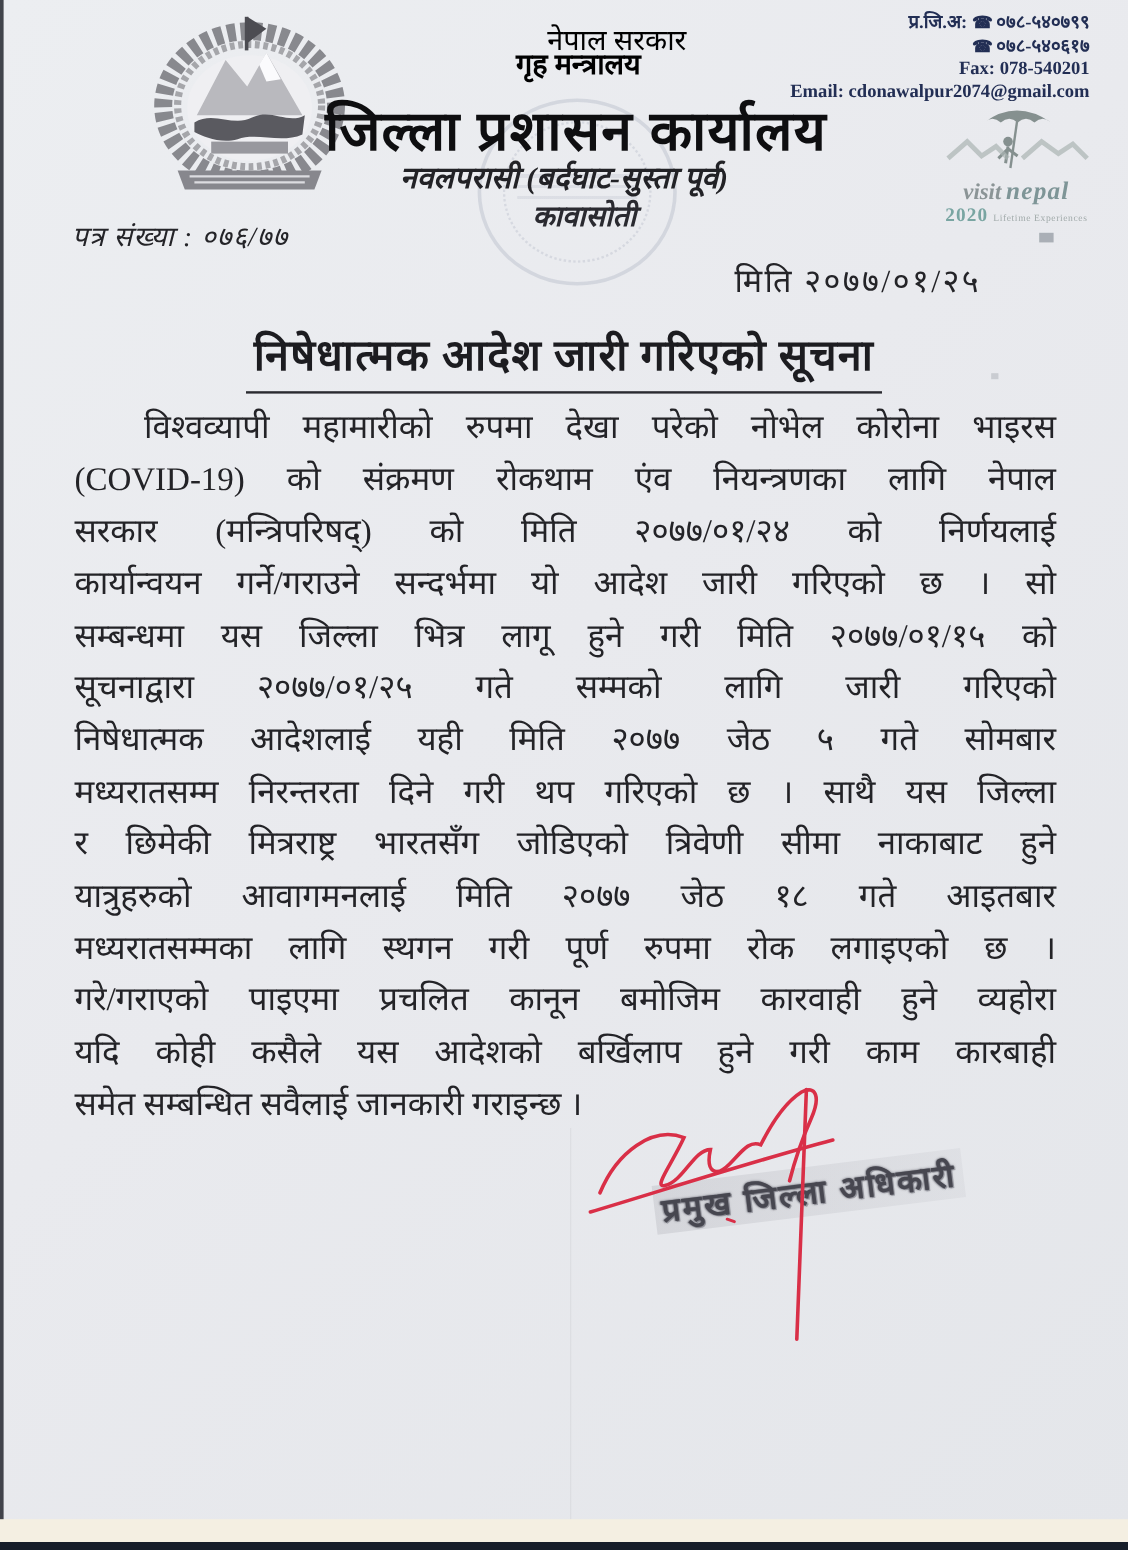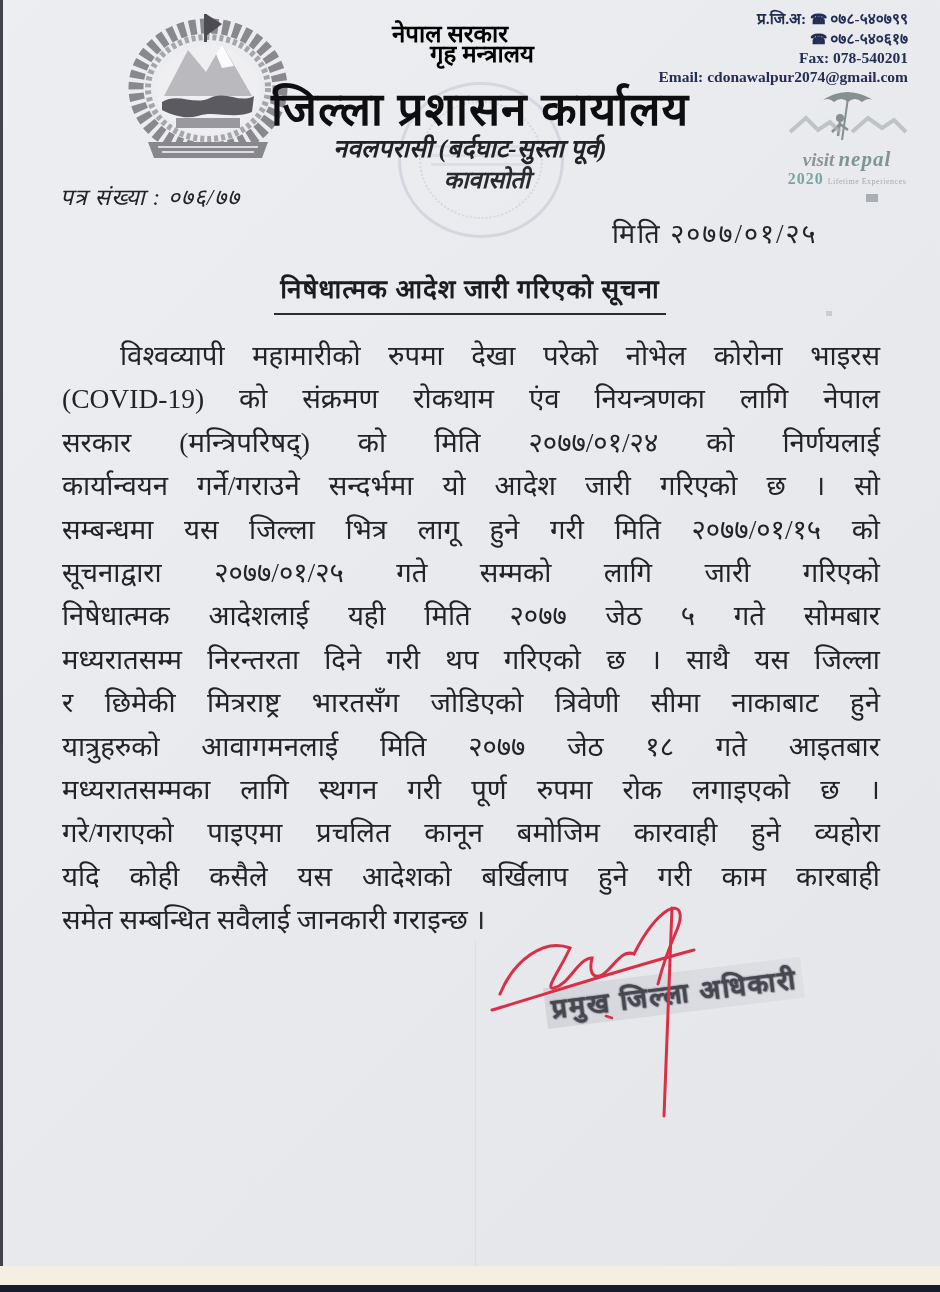--- a/index.html
+++ b/index.html
@@ -19,21 +19,21 @@
   .artifact{position:absolute;background:#9aa0a8;opacity:.8;}
 
   
   .contact{
     position:absolute;top:10px;right:32px;text-align:right;
     color:#222e54;font-weight:bold;font-size:15.5px;line-height:18.5px;
     font-family:"Liberation Serif",serif;
   }
   .contact .row{white-space:nowrap;}
   .phone-glyph{font-size:14px;letter-spacing:-1px;}
-  .gov{top:16px;font-size:24px;font-weight:bold;position:absolute;left:392px;width:180px;text-align:left;}
+  .gov{top:16px;font-size:24px;font-weight:normal;position:absolute;left:392px;width:180px;text-align:right;}
   .ministry{top:36px;font-size:24px;font-weight:bold;position:absolute;left:392px;width:180px;text-align:center;}
   .office{
     position:absolute;top:76px;left:0;width:960px;text-align:center;
     font-family:"Liberation Sans",sans-serif;
     font-size:46px;font-weight:800;color:#0e0e10;letter-spacing:1px;
   }
   .district{
     position:absolute;top:130px;left:0;width:940px;text-align:center;
     font-style:italic;font-weight:600;font-size:25px;color:#222226;
   }
@@ -44,21 +44,21 @@
   .refline{
     position:absolute;top:180px;left:60px;
     font-style:italic;font-size:23px;color:#242428;letter-spacing:1px;
   }
   .dateline{
     position:absolute;top:214px;left:612px;
     font-size:27px;color:#242428;letter-spacing:2px;
   }
   .doc-title-wrap{position:absolute;top:270px;left:0;width:940px;text-align:center;}
   .doc-title{
-    display:inline-block;font-size:26px;font-weight:bold;color:#1c1c20;
+    display:inline-block;font-size:36px;font-weight:bold;color:#1c1c20;
     border-bottom:2px solid #2a2a30;padding:0 6px 7px 6px;letter-spacing:1px;
   }
 
   
   .faint-stamp{
     position:absolute;left:398px;top:82px;width:160px;height:150px;border-radius:50%;
     border:3px solid rgba(95,105,135,.16);
   }
   .faint-stamp::before{
     content:"";position:absolute;left:18px;top:16px;right:18px;bottom:16px;border-radius:50%;

